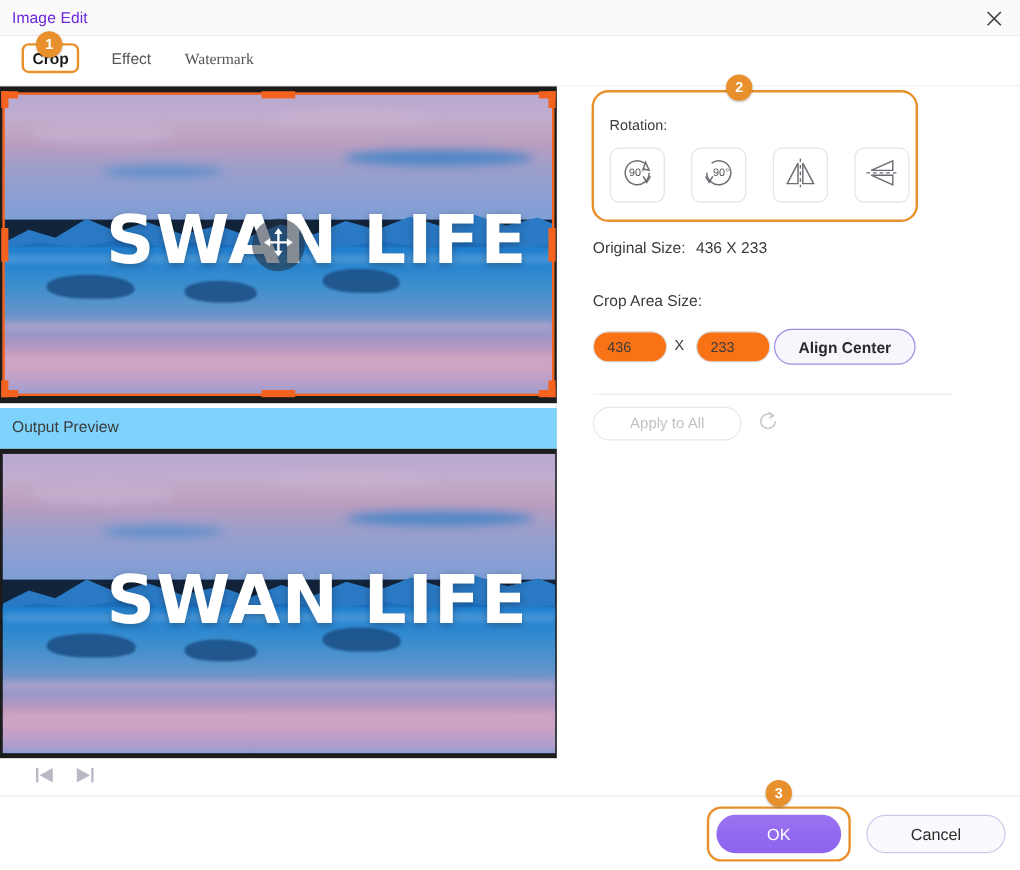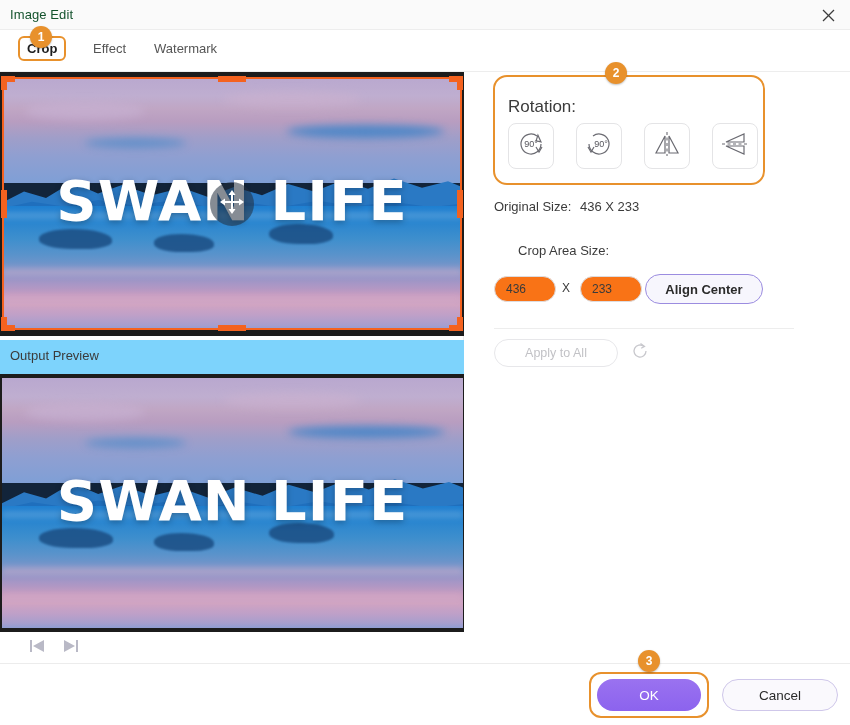--- a/index.html
+++ b/index.html
@@ -22,21 +22,21 @@
     left: 0; top: 0;
     width: 850px; height: 30px;
     background: #fafafa;
     border-bottom: 1px solid #ededed;
     box-sizing: border-box;
   }
   .titlebar-title {
     position: absolute;
     left: 10px; top: 7px;
     font-size: 13px;
-    color: #14532d;
+    color: #6d28d9;
     letter-spacing: .1px;
   }
   .close-btn {
     position: absolute;
     right: 0; top: 0;
     width: 44px; height: 30px;
     display: flex; align-items: center; justify-content: center;
     cursor: pointer;
   }
   .close-btn svg { display:block; }
@@ -62,21 +62,21 @@
   .tab.active {
     color: #1d1d1d;
     font-weight: bold;
     border: 2px solid #e8912c;
     border-radius: 6px;
     background: #fff;
     padding: 3px 7px;
   }
   #tab-crop { left: 18px; }
   #tab-effect { left: 84px; }
-  #tab-watermark { left: 145px; }
+  #tab-watermark { left: 145px; font-family: Liberation Serif, serif; }
 
   
   .badge {
     position: absolute;
     width: 22px; height: 22px;
     border-radius: 50%;
     background: #e8912c;
     color: #ffffff;
     font-size: 12px;
     font-weight: bold;
@@ -161,20 +161,21 @@
     position: absolute;
     left: 0; width: 100%;
     text-align: center;
     color: #ffffff;
     font-family: "DejaVu Sans", sans-serif;
     font-weight: bold;
     letter-spacing: 1px;
     line-height: 1;
     text-shadow: 0 2px 6px rgba(0,0,0,.28);
     user-select: none;
+    padding-left: 32px;
   }
 
   
   #crop-preview {
     position: absolute;
     left: 0; top: 72px;
     width: 464px; height: 264px;
     overflow: hidden;
     background: #1c1c1c;
   }
@@ -282,21 +283,21 @@
     left: 28px; top: 3px;
     width: 272px; height: 110px;
     border: 2px solid #e8912c;
     border-radius: 14px;
     box-sizing: border-box;
     background: #fff;
   }
   .rotation-label {
     position: absolute;
     left: 13px; top: 20px;
-    font-size: 17px;
+    font-size: 12px;
     color: #3b3b3b;
   }
   .rot-btn {
     position: absolute;
     top: 46px;
     width: 46px; height: 46px;
     border: 1px solid #e4e4e6;
     border-radius: 8px;
     background: #fff;
     box-sizing: border-box;
@@ -309,21 +310,21 @@
   #flip-v    { left: 217px; }
 
   .info-row {
     position: absolute;
     left: 29px;
     font-size: 13px;
     color: #3b3b3b;
   }
   #orig-size-label { top: 127px; }
   #orig-size-value { left: 115px; top: 127px; text-align: right; }
-  #crop-size-label { top: 171px; margin-left: 24px; }
+  #crop-size-label { top: 171px; }
 
   .num-input {
     position: absolute;
     top: 204px;
     width: 62px; height: 26px;
     border: 1px solid #dcdce0;
     border-radius: 13px;
     background: #f97316;
     box-sizing: border-box;
     font-size: 12px;

